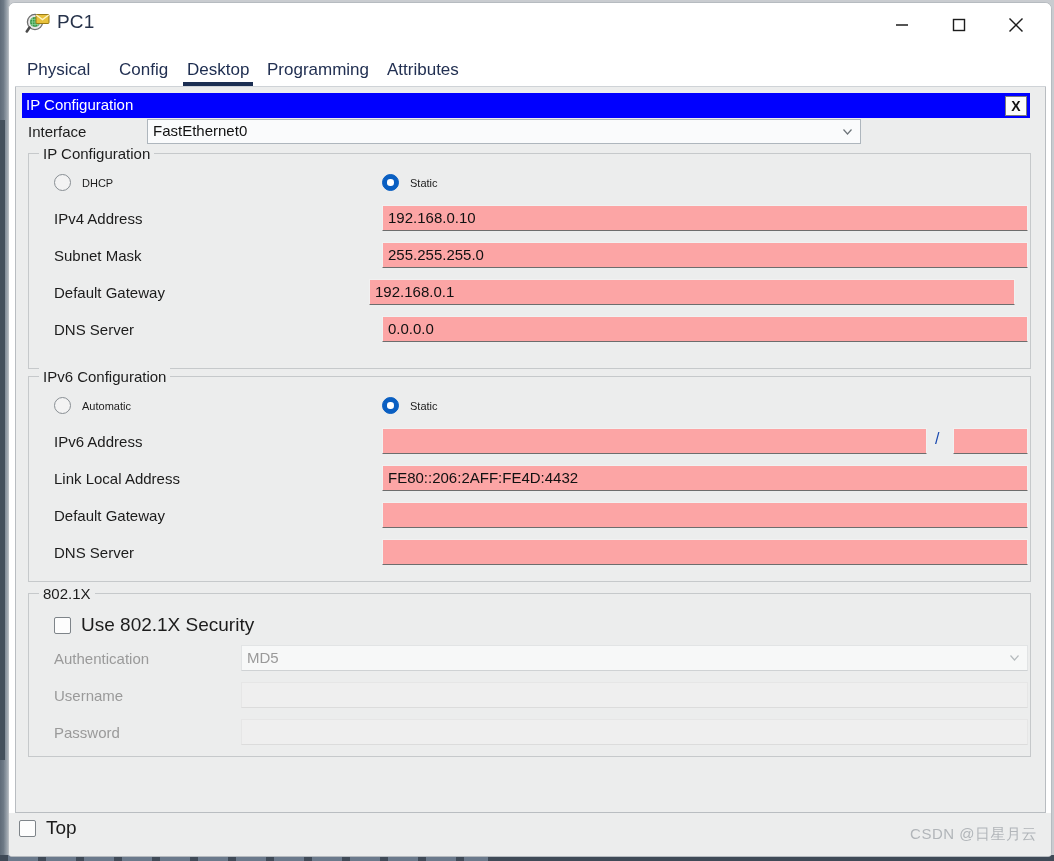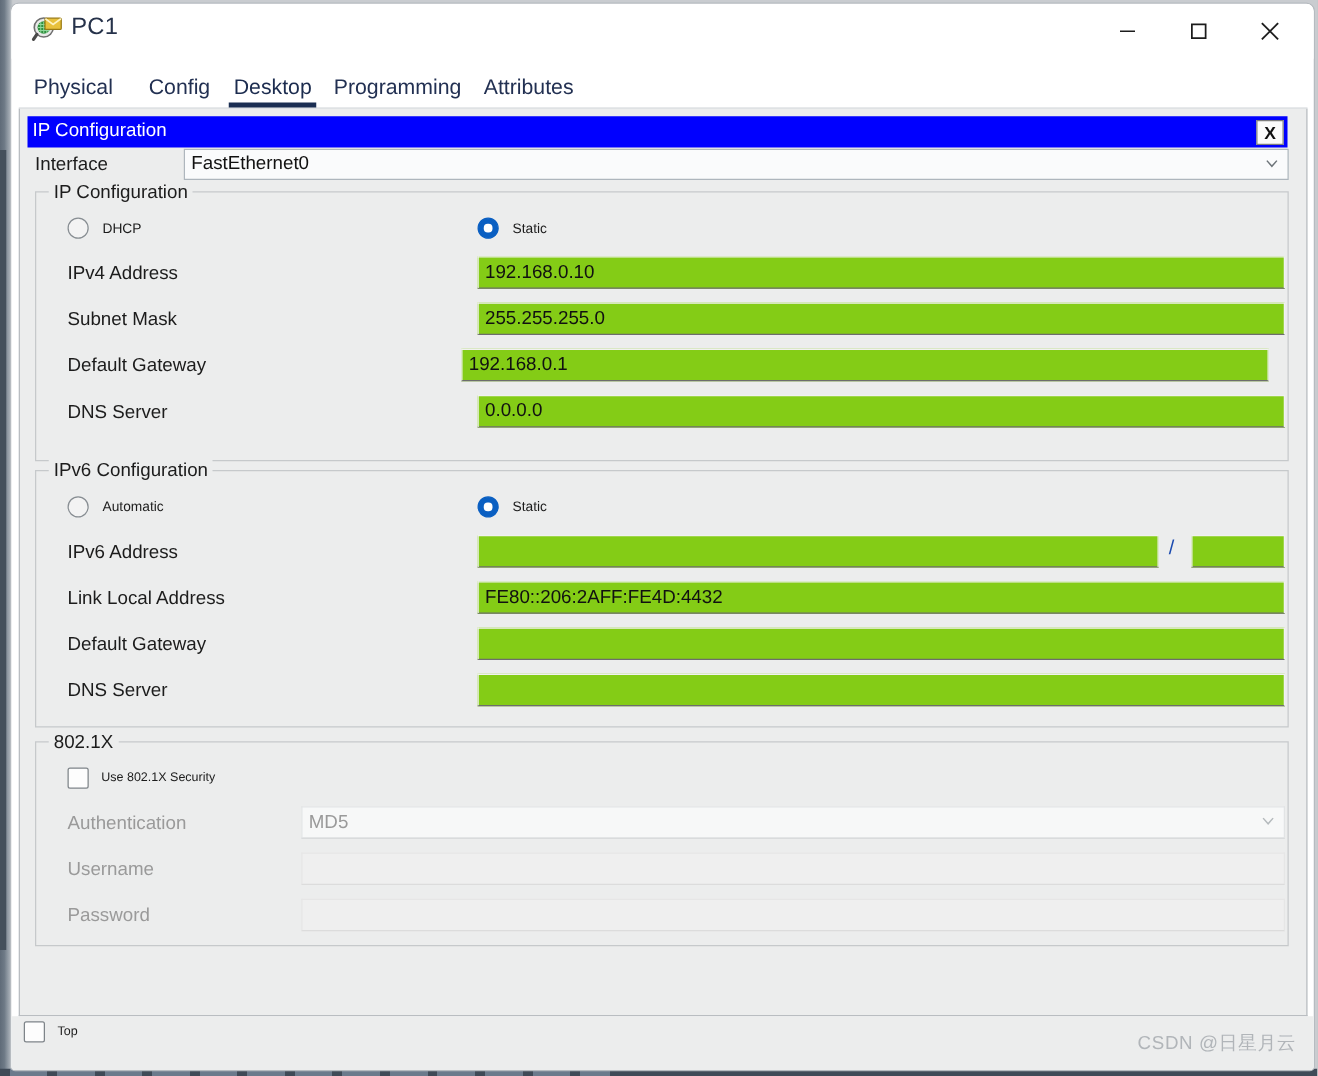--- a/index.html
+++ b/index.html
@@ -159,21 +159,21 @@
   
   .iface-label {
     position: absolute;
     left: 12px; top: 36px;
     font-size: 15px;
     color: #1c1c1c;
   }
   .iface-combo {
     position: absolute;
     left: 131px; top: 32px;
-    width: 884px; height: 25px;
+    width: 714px; height: 25px;
     background: #fafbfc;
     border: 1px solid #aeb6bd;
     box-sizing: border-box;
     font-size: 15px;
     color: #111;
     padding: 2px 0 0 5px;
   }
   .combo-arrow {
     position: absolute;
     right: 6px; top: 4px;
@@ -204,21 +204,21 @@
   .row-label {
     position: absolute;
     font-size: 15px;
     color: #1c1c1c;
     white-space: nowrap;
   }
   .row-label.dim { color: #9a9a9a; }
 
   .field {
     position: absolute;
-    background: #84cc16;
+    background: #fca5a5;
     border: 1px solid #f1f1f1;
     border-bottom: 1px solid #6d6d6d;
     box-sizing: border-box;
     font-size: 15px;
     color: #111;
     padding: 3px 0 0 5px;
     height: 26px;
   }
   .field.dim {
     background: #efefef;
@@ -260,21 +260,21 @@
     left: 4.3px; top: 4.3px;
     width: 6.4px; height: 6.4px;
     border-radius: 50%;
     background: #ffffff;
   }
 
   
   .check-wrap {
     position: absolute;
     display: flex; align-items: center;
-    font-size: 10px;
+    font-size: 19px;
     color: #1c1c1c;
   }
   .checkbox {
     width: 17px; height: 17px;
     border: 1.4px solid #7e8489;
     border-radius: 2px;
     background: #fdfdfd;
     box-sizing: border-box;
     margin-right: 10px;
     flex: 0 0 auto;

